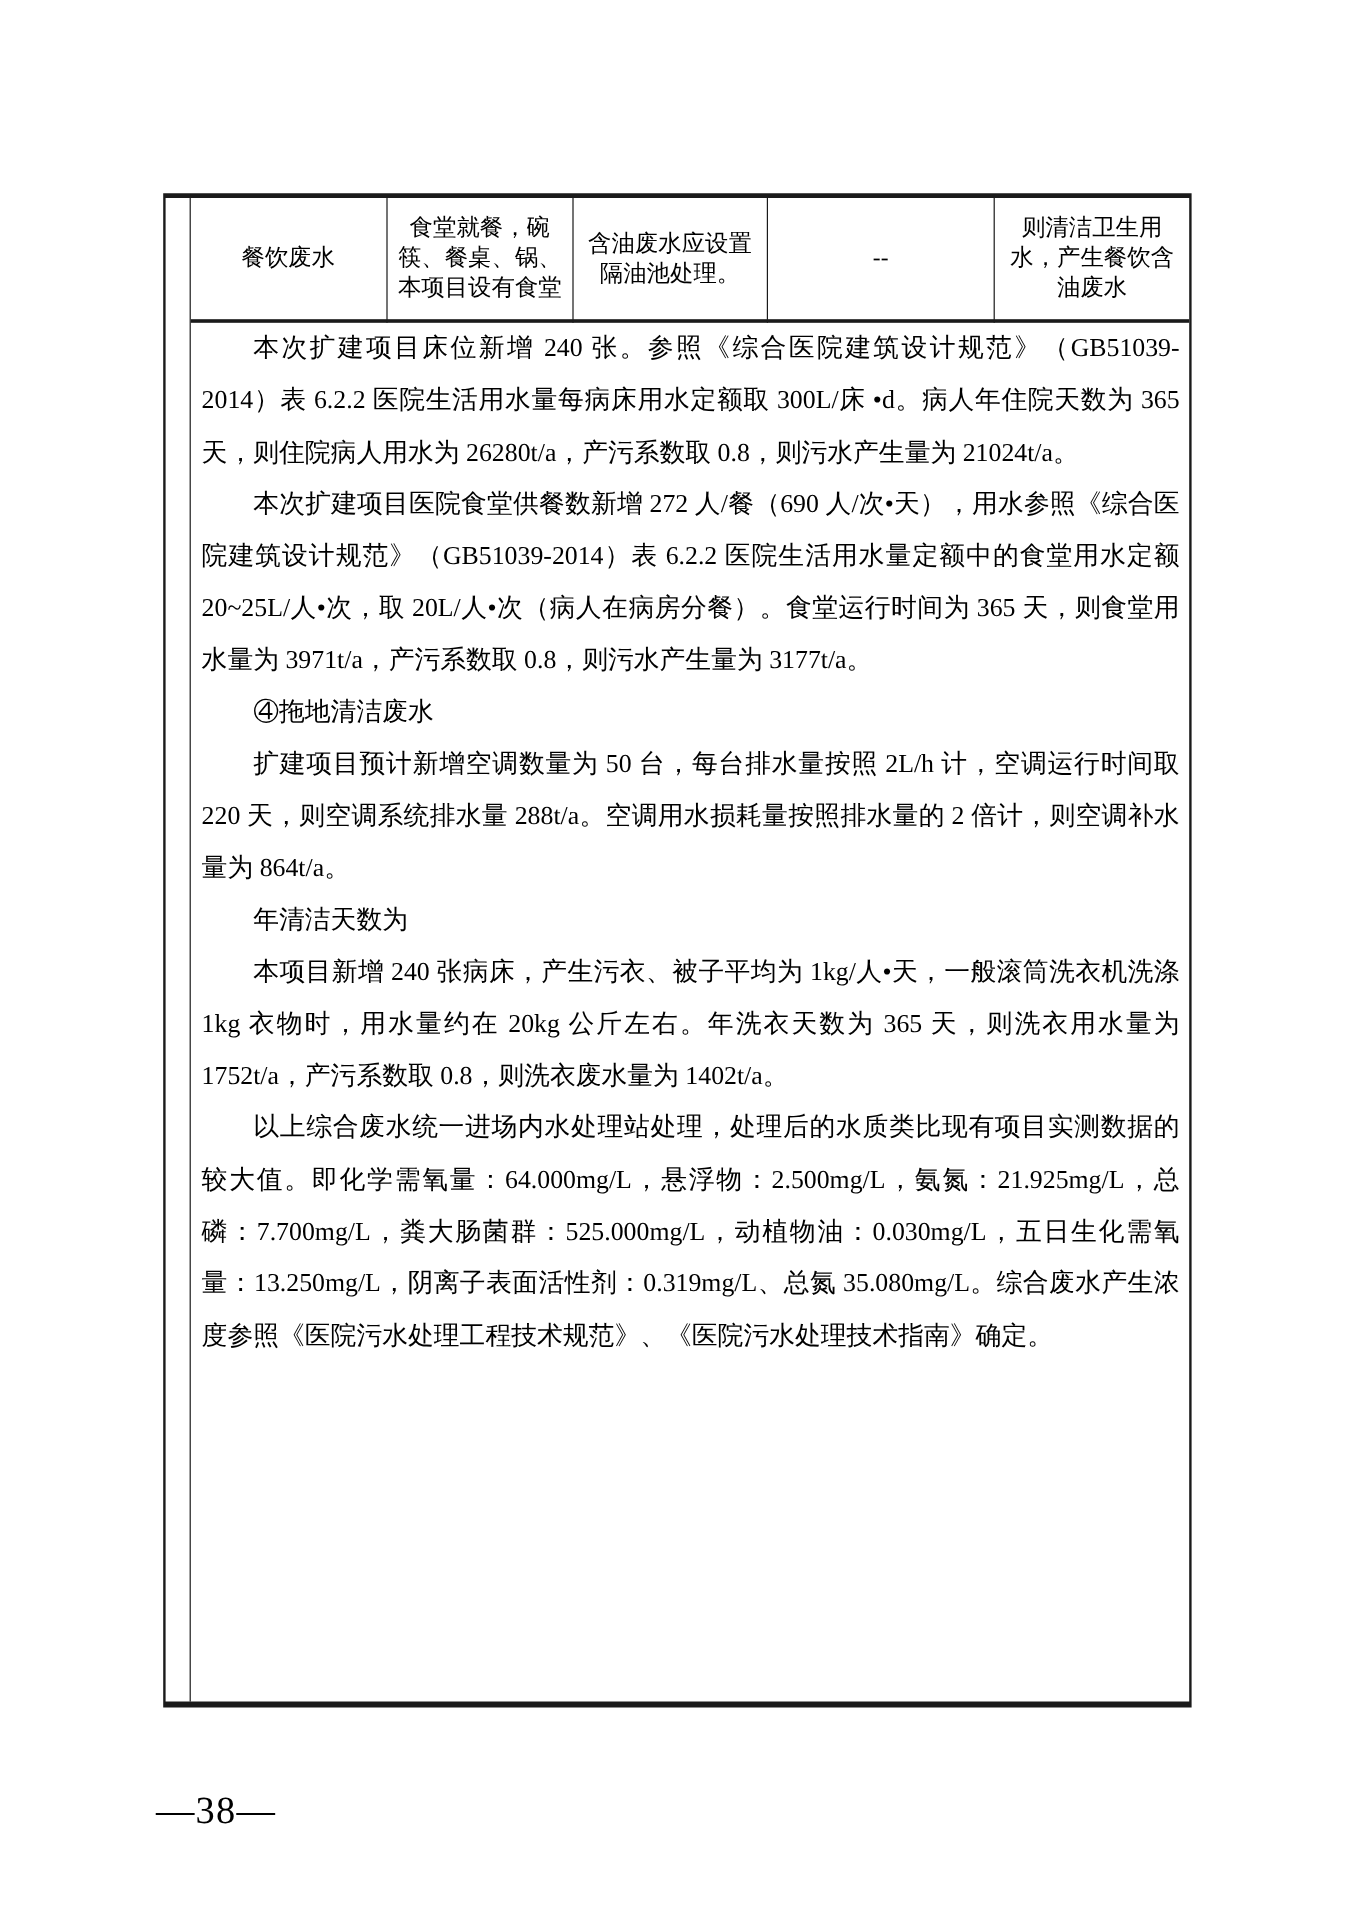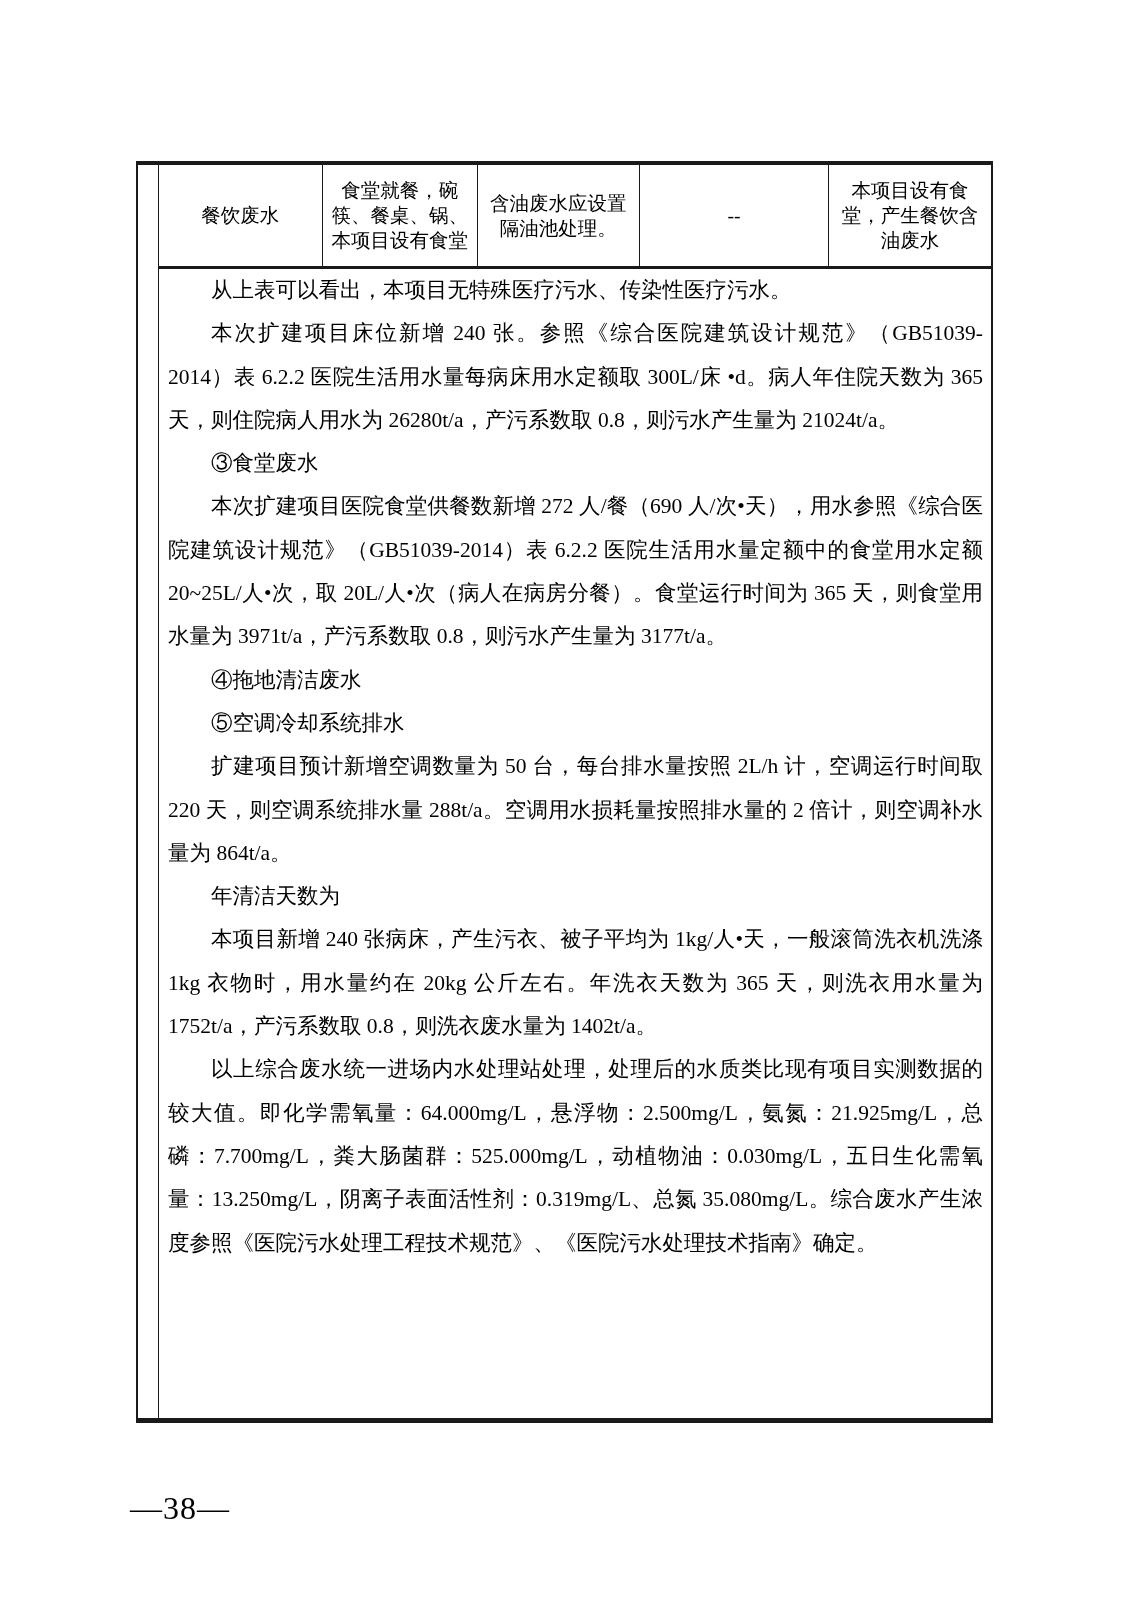--- a/index.html
+++ b/index.html
@@ -96,32 +96,29 @@
           <col style="width:19.4%">
           <col style="width:22.8%">
           <col style="width:19.5%">
         </colgroup>
         <tbody>
           <tr>
             <td>餐饮废水</td>
             <td>食堂就餐，碗筷、餐桌、锅、本项目设有食堂</td>
             <td>含油废水应设置隔油池处理。</td>
             <td>--</td>
-            <td>本项目设有食堂，产生餐饮含油废水</td>
+            <td>则清洁卫生用水，产生餐饮含油废水</td>
           </tr>
         </tbody>
       </table>
 
       <div class="text-block">
-        <p>从上表可以看出，本项目无特殊医疗污水、传染性医疗污水。</p>
         <p>本次扩建项目床位新增 240 张。参照《综合医院建筑设计规范》（GB51039-2014）表 6.2.2 医院生活用水量每病床用水定额取 300L/床 •d。病人年住院天数为 365 天，则住院病人用水为 26280t/a，产污系数取 0.8，则污水产生量为 21024t/a。</p>
-        <p>③食堂废水</p>
         <p>本次扩建项目医院食堂供餐数新增 272 人/餐（690 人/次•天），用水参照《综合医院建筑设计规范》（GB51039-2014）表 6.2.2 医院生活用水量定额中的食堂用水定额 20~25L/人•次，取 20L/人•次（病人在病房分餐）。食堂运行时间为 365 天，则食堂用水量为 3971t/a，产污系数取 0.8，则污水产生量为 3177t/a。</p>
         <p>④拖地清洁废水</p>
-        <p>⑤空调冷却系统排水</p>
         <p>扩建项目预计新增空调数量为 50 台，每台排水量按照 2L/h 计，空调运行时间取 220 天，则空调系统排水量 288t/a。空调用水损耗量按照排水量的 2 倍计，则空调补水量为 864t/a。</p>
         <p>年清洁天数为</p>
         <p>本项目新增 240 张病床，产生污衣、被子平均为 1kg/人•天，一般滚筒洗衣机洗涤 1kg 衣物时，用水量约在 20kg 公斤左右。年洗衣天数为 365 天，则洗衣用水量为 1752t/a，产污系数取 0.8，则洗衣废水量为 1402t/a。</p>
         <p>以上综合废水统一进场内水处理站处理，处理后的水质类比现有项目实测数据的较大值。即化学需氧量：64.000mg/L，悬浮物：2.500mg/L，氨氮：21.925mg/L，总磷：7.700mg/L，粪大肠菌群：525.000mg/L，动植物油：0.030mg/L，五日生化需氧量：13.250mg/L，阴离子表面活性剂：0.319mg/L、总氮 35.080mg/L。综合废水产生浓度参照《医院污水处理工程技术规范》、《医院污水处理技术指南》确定。</p>
       </div>
 
     </div>
   </div>
 
   <div class="page-number">—38—</div>

